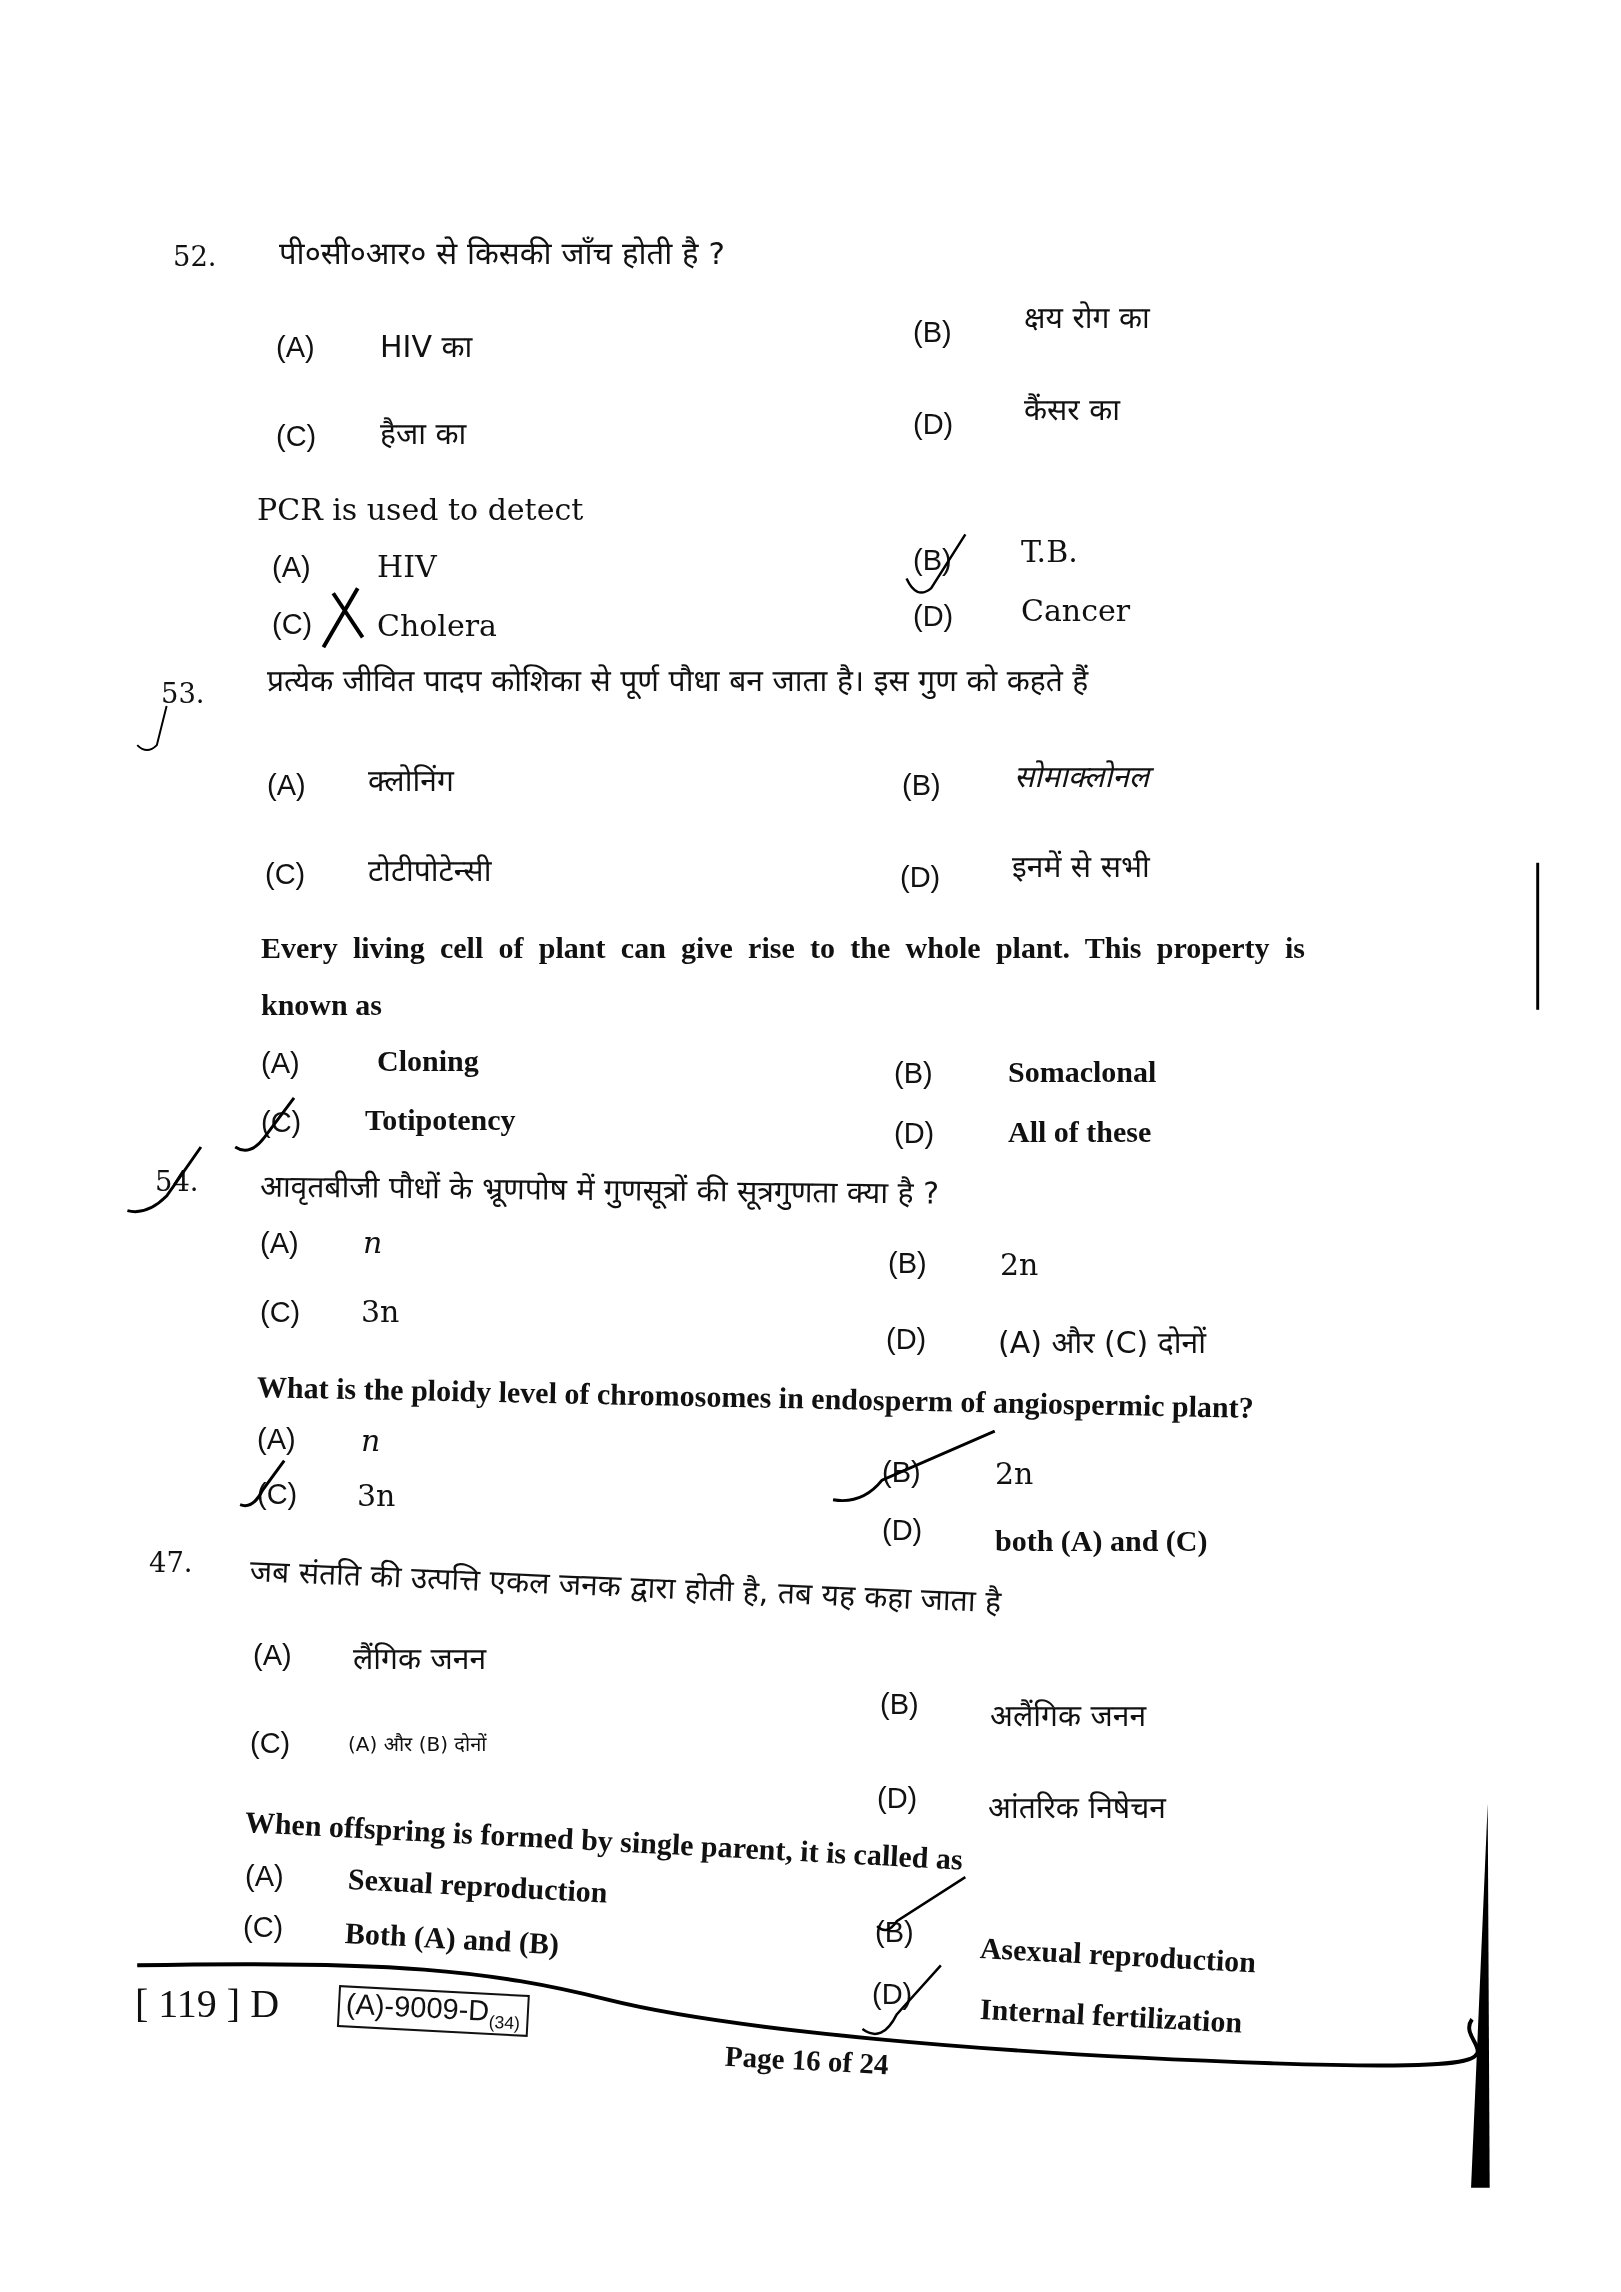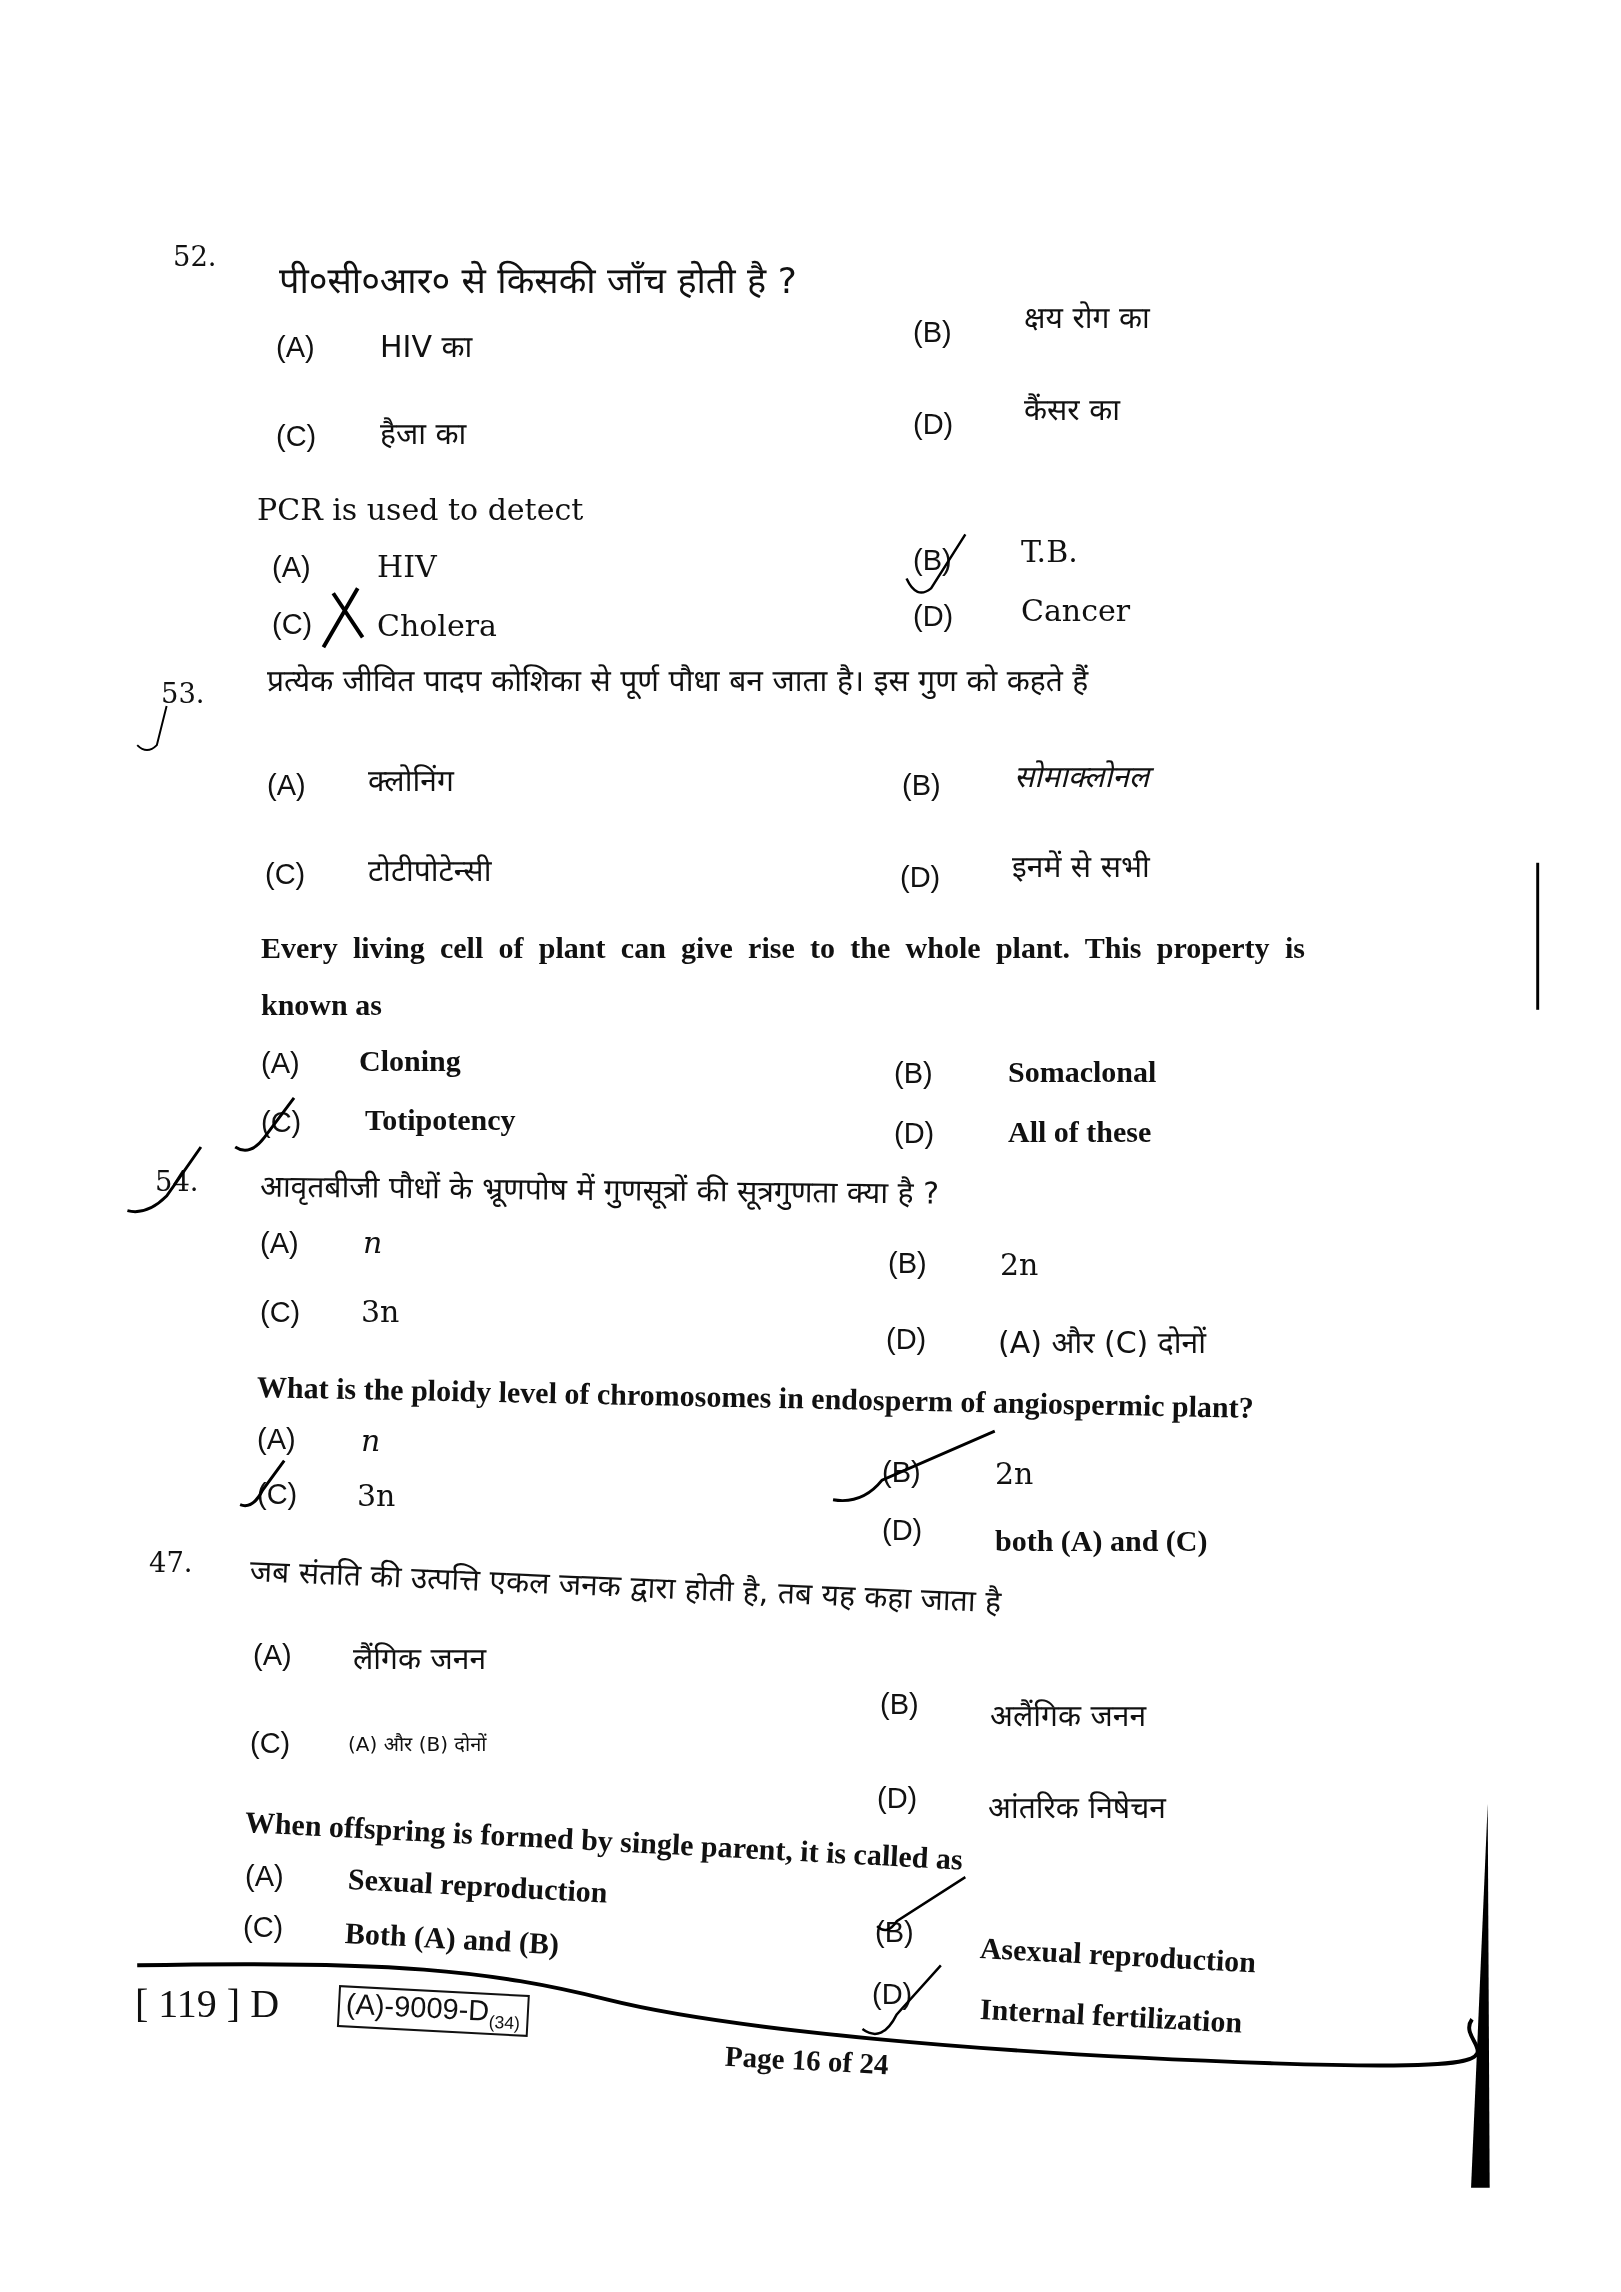--- a/index.html
+++ b/index.html
@@ -14,21 +14,21 @@
   .mark{position:absolute;pointer-events:none;}
   .foot{font-size:40px;font-family:"Liberation Serif",serif;}
   .box{border:2px solid #111;padding:0 5.9px;font-family:"Liberation Sans",sans-serif;font-size:29px;}
   .box sub{font-size:17.6px;}
 </style>
 </head>
 <body>
 
 <div>
   <span class="abs qn" style="left:173px;top:241px;">52.</span>
-  <span class="abs hi" style="left:279px;top:231px;font-size:36px;margin-top:24px;">पी०सी०आर० से किसकी जाँच होती है ?</span>
+  <span class="abs hi" style="left:279px;top:231px;font-size:31px;">पी०सी०आर० से किसकी जाँच होती है ?</span>
 
   <span class="abs lab" style="left:276px;top:331px;">(A)</span>
   <span class="abs hi" style="left:380px;top:325px;">HIV का</span>
   <span class="abs lab" style="left:913px;top:316px;">(B)</span>
   <span class="abs hi" style="left:1024px;top:296px;">क्षय रोग का</span>
 
   <span class="abs lab" style="left:276px;top:420px;">(C)</span>
   <span class="abs hi" style="left:380px;top:412px;">हैजा का</span>
   <span class="abs lab" style="left:913px;top:408px;">(D)</span>
   <span class="abs hi" style="left:1024px;top:388px;">कैंसर का</span>
@@ -57,21 +57,21 @@
 
   <span class="abs lab" style="left:265px;top:858px;">(C)</span>
   <span class="abs hi" style="left:368px;top:849px;">टोटीपोटेन्सी</span>
   <span class="abs lab" style="left:900px;top:861px;">(D)</span>
   <span class="abs hi" style="left:1012px;top:845px;">इनमें से सभी</span>
 
   <span class="abs en" style="left:261px;top:931px;word-spacing:7.8px;">Every living cell of plant can give rise to the whole plant. This property is</span>
   <span class="abs en" style="left:261px;top:988px;">known as</span>
 
   <span class="abs lab" style="left:261px;top:1047px;">(A)</span>
-  <span class="abs en" style="left:359px;top:1044px;">Cloning</span>
+  <span class="abs en" style="left:377px;top:1044px;">Cloning</span>
   <span class="abs lab" style="left:894px;top:1057px;">(B)</span>
   <span class="abs en" style="left:1008px;top:1055px;">Somaclonal</span>
 
   <span class="abs lab" style="left:261px;top:1106px;">(C)</span>
   <span class="abs en" style="left:365px;top:1103px;">Totipotency</span>
   <span class="abs lab" style="left:894px;top:1117px;">(D)</span>
   <span class="abs en" style="left:1008px;top:1115px;text-align:center;">All of these</span>
 </div>
 
 <div>

